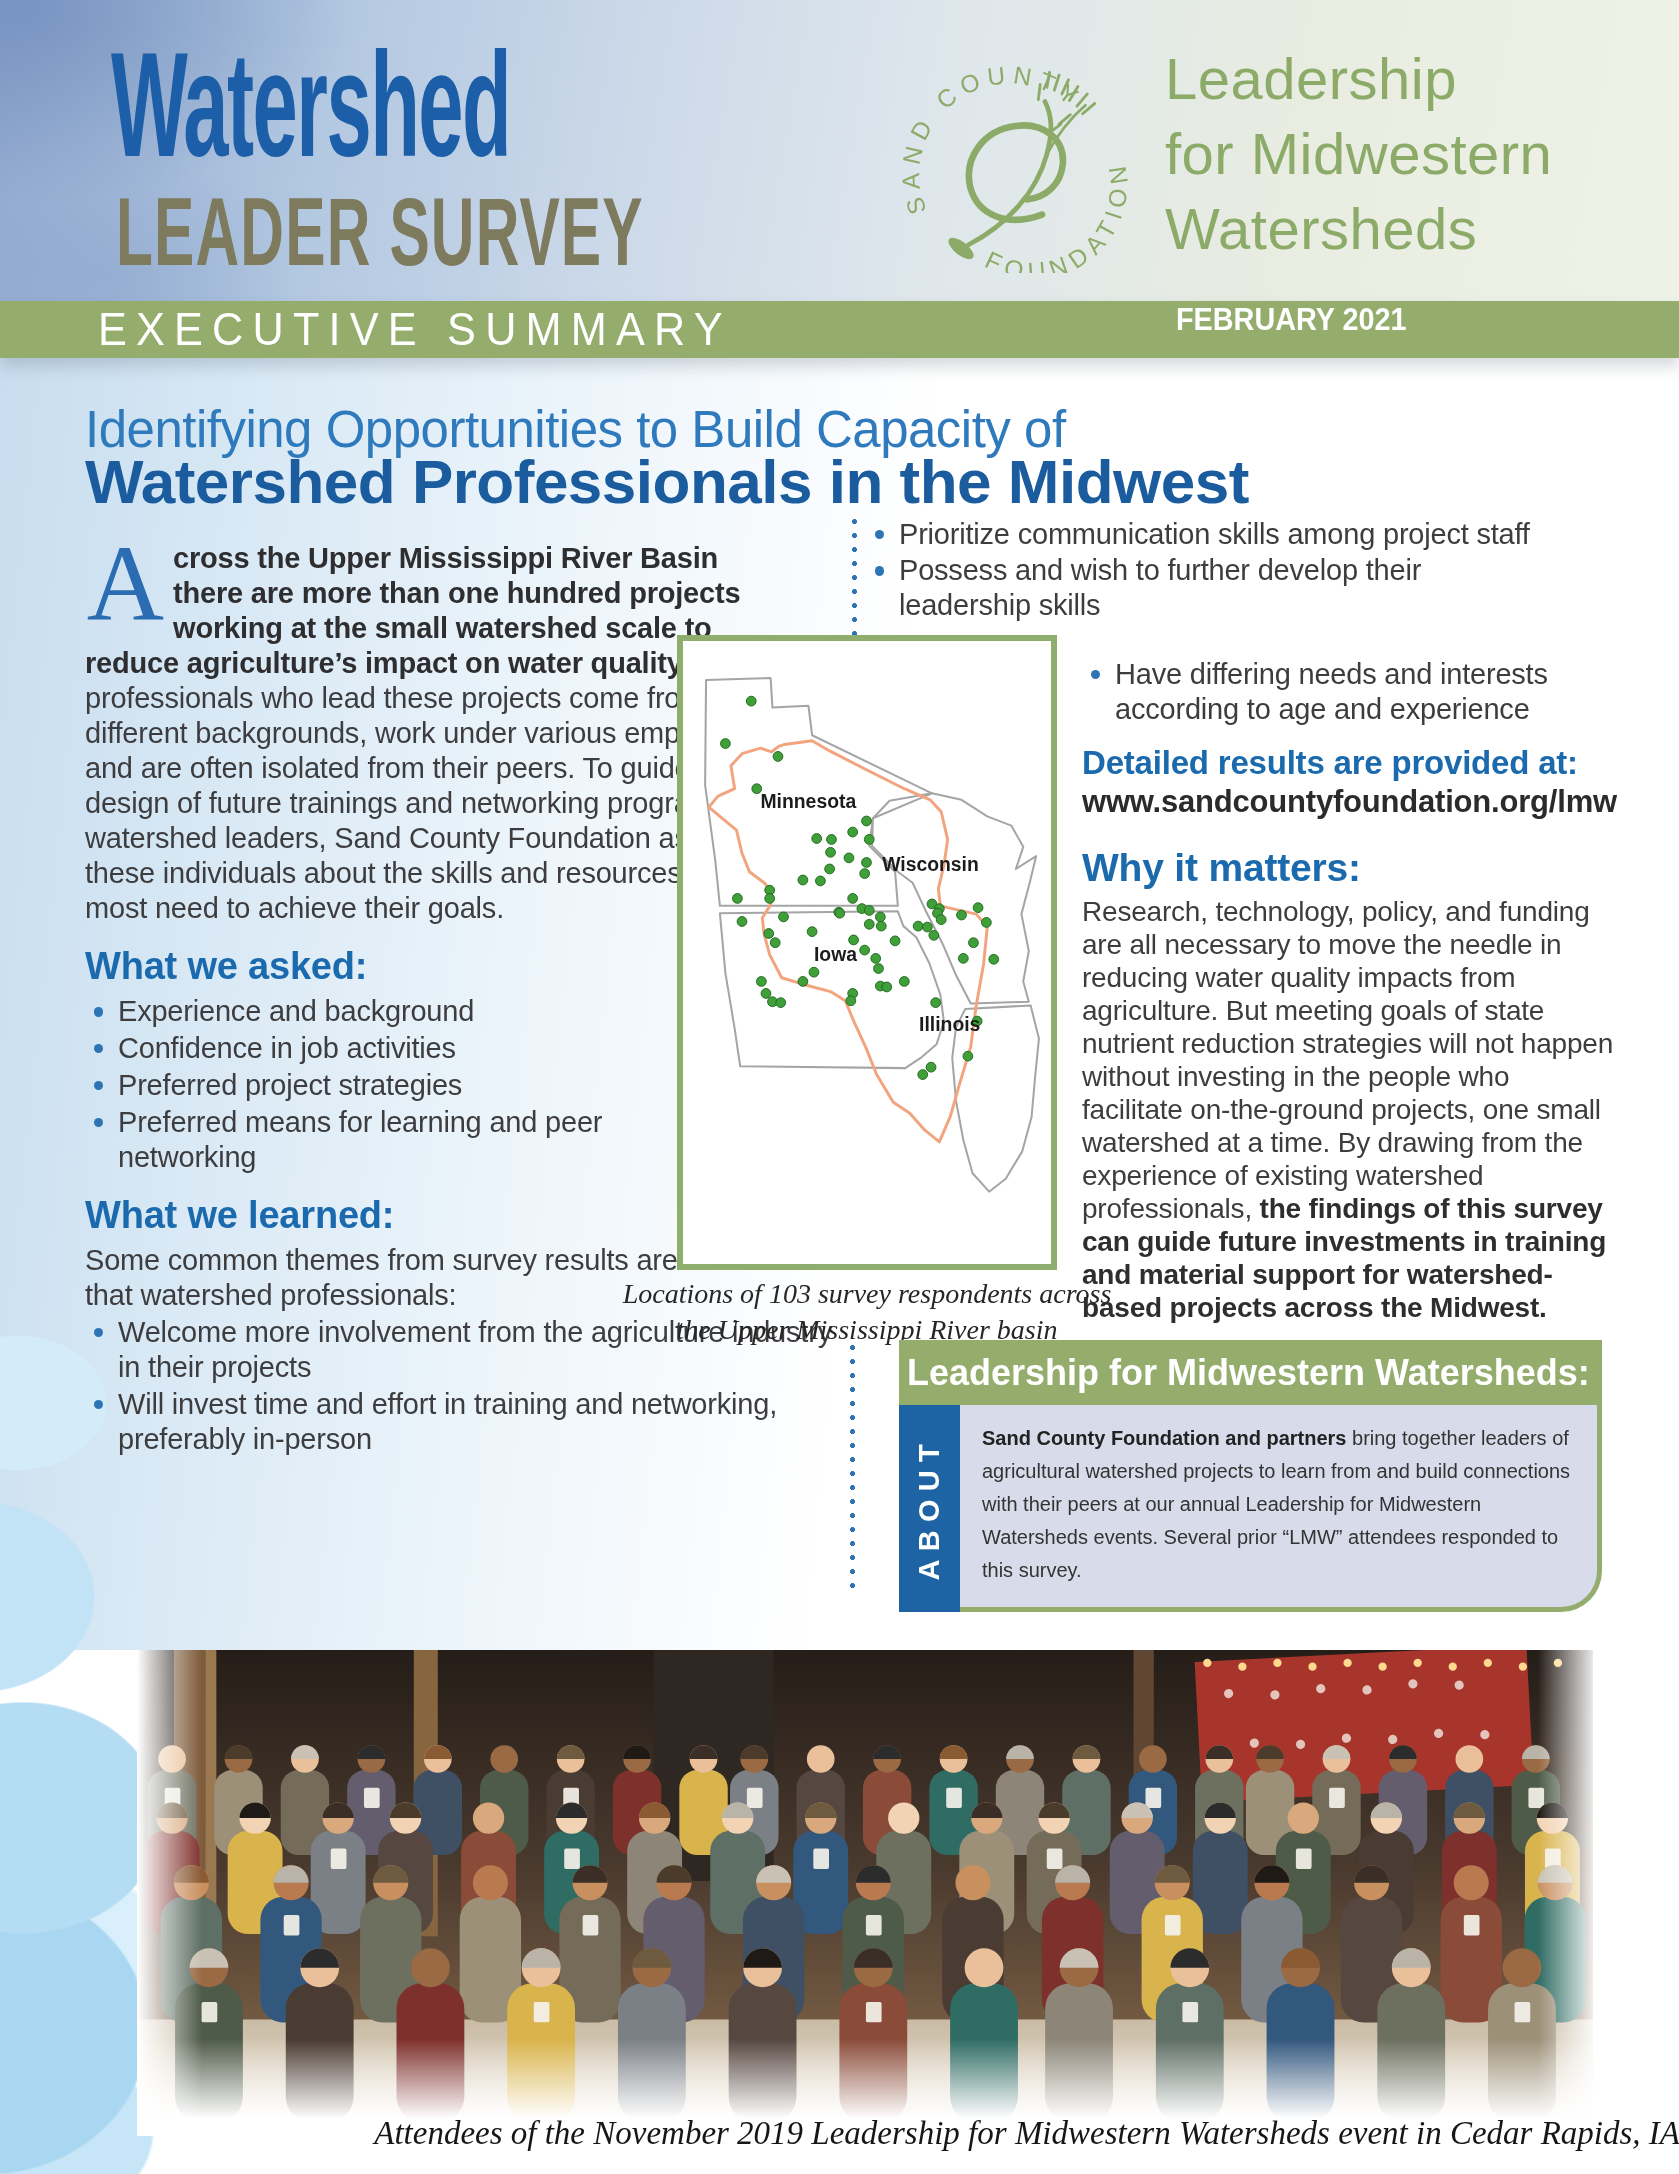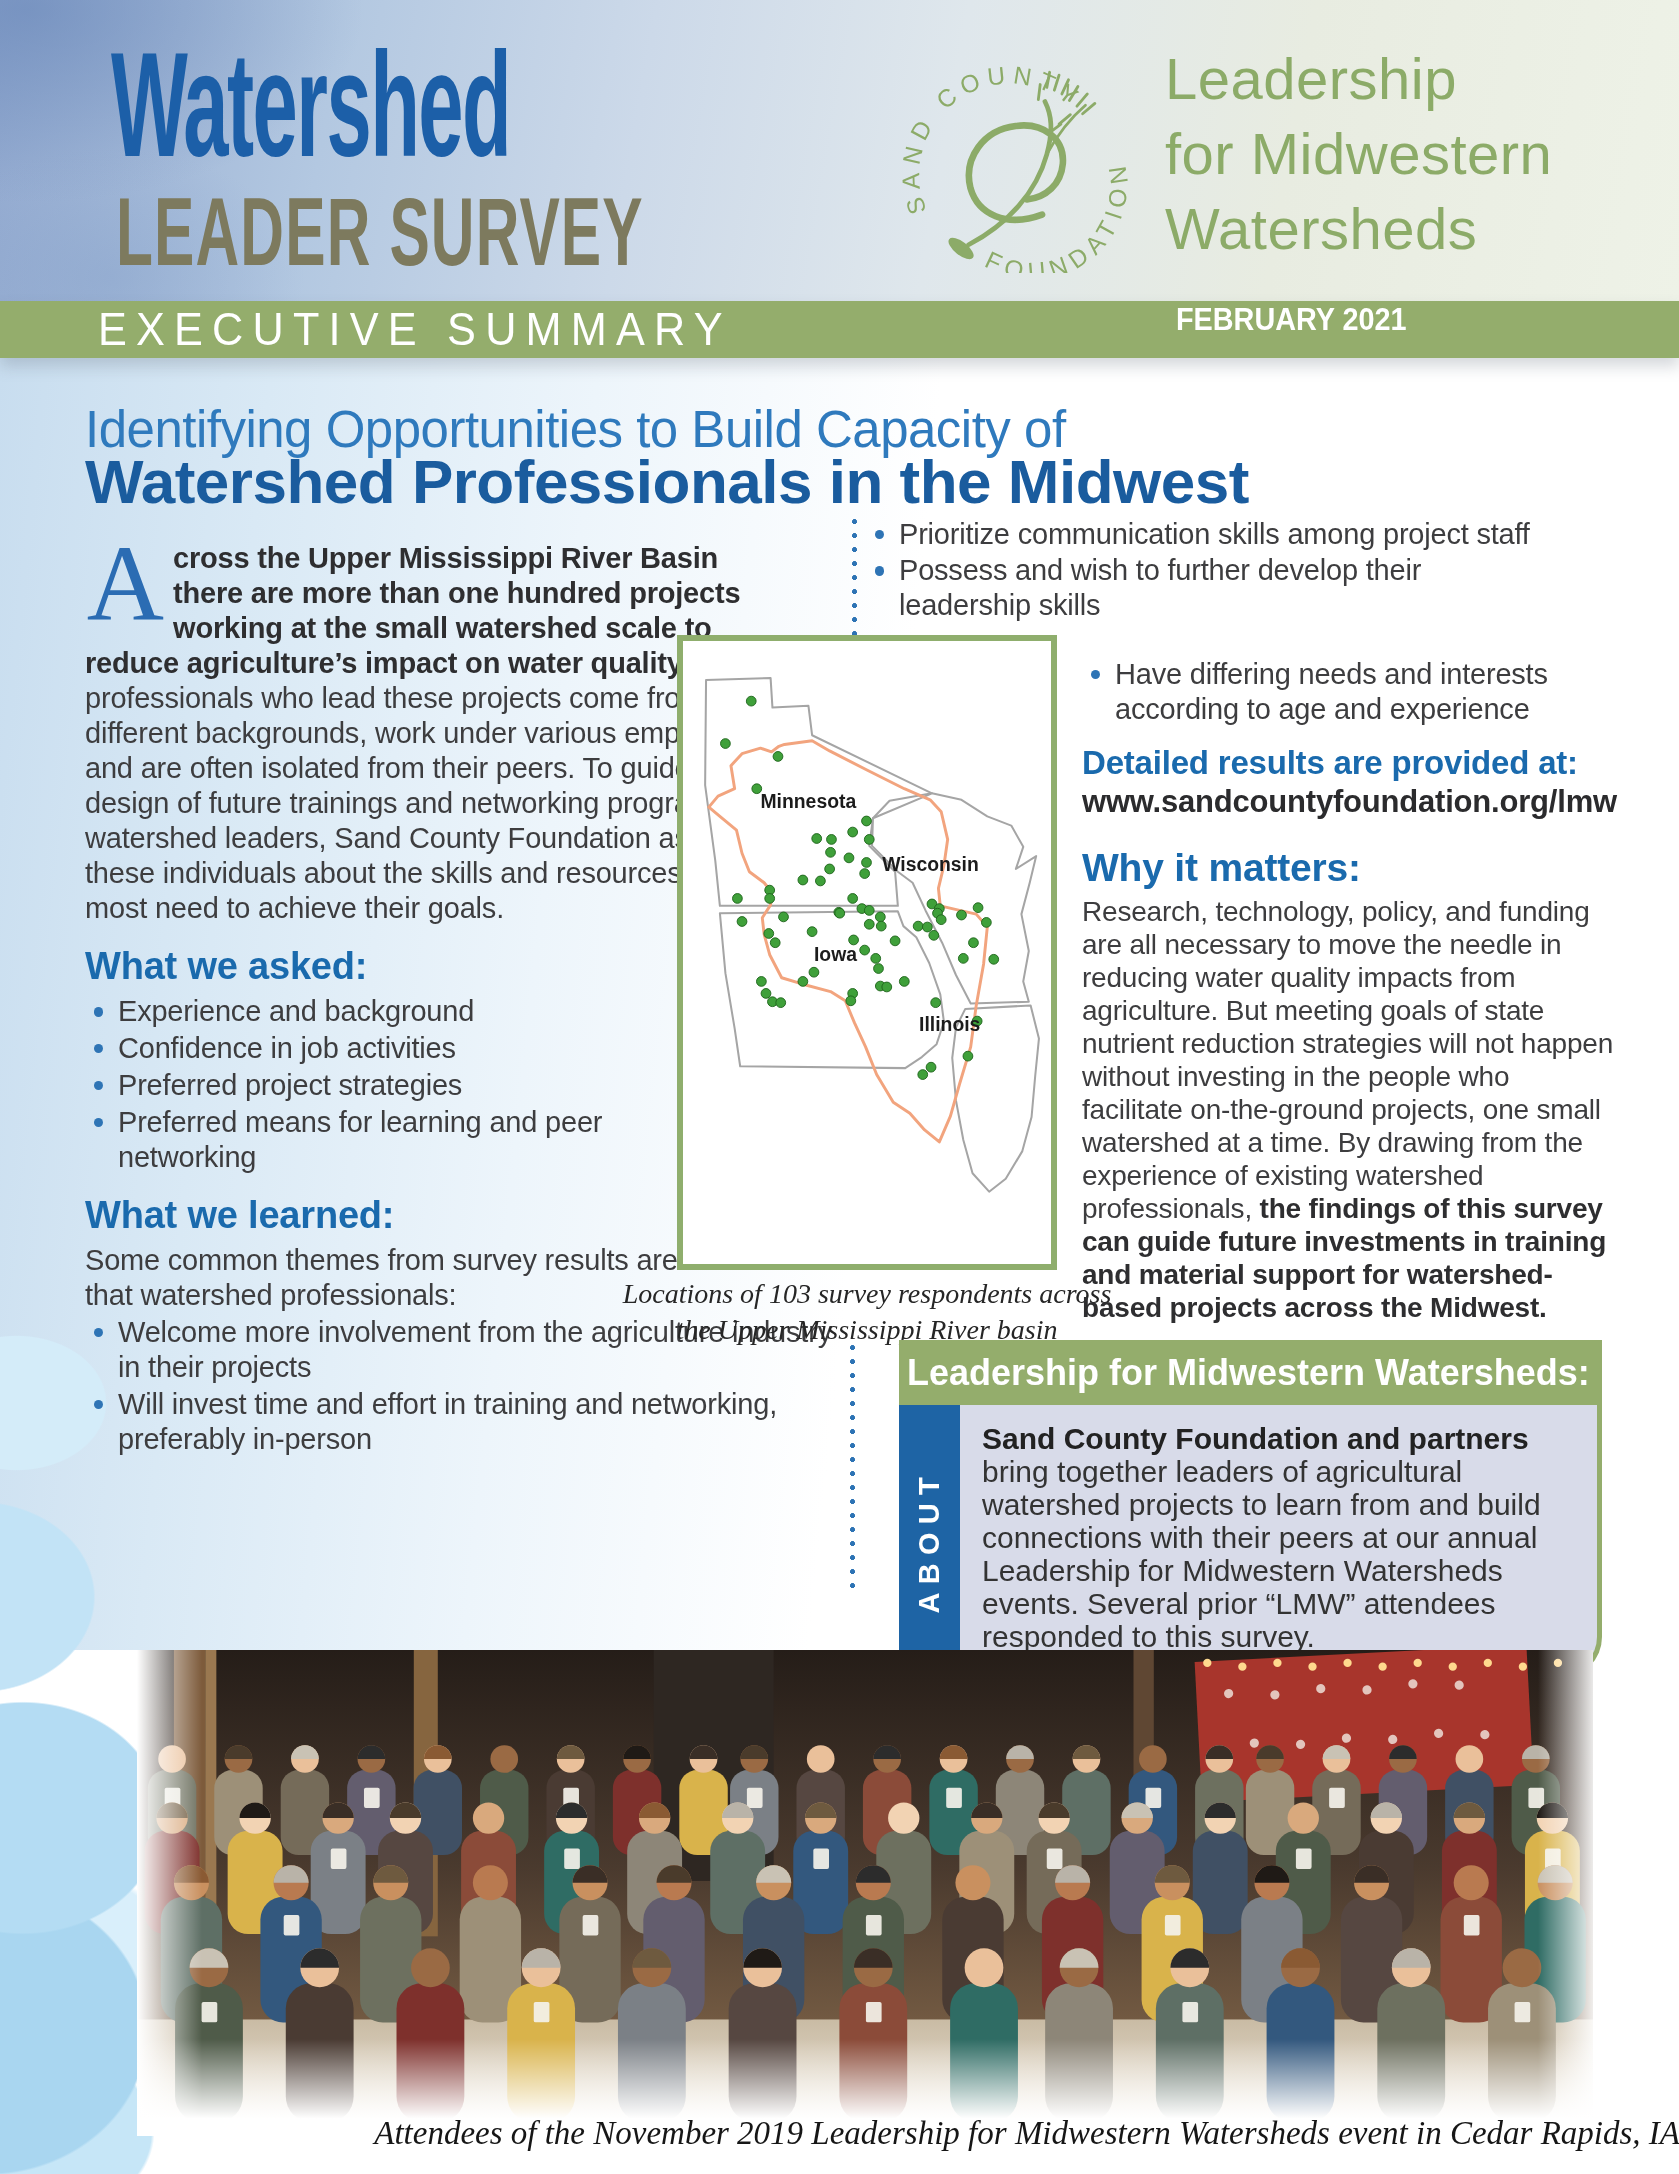--- a/index.html
+++ b/index.html
@@ -79,21 +79,21 @@
   .rightinner h3.sec{font-size:39px;margin:28px 0 7.4px}
   .why{margin:0;font-size:28px;line-height:33px;width:533px}
 
   
   .about{left:899px;top:1340px;width:703px}
   .about-h{background:#94ad6c;color:#fff;font-size:36px;font-weight:700;padding:12px 0 11px 8px}
   .about-row{display:flex;align-items:stretch}
   .about-tab{width:61px;background:#1e64a5;color:#fff;display:flex;align-items:center;justify-content:center}
   .about-tab span{writing-mode:vertical-rl;transform:rotate(180deg);font-weight:700;font-size:29px;letter-spacing:8.3px}
   .about-b{flex:1;background:#d8dbe9;border-right:5.5px solid #94ad6c;border-bottom:5.5px solid #94ad6c;
-    border-bottom-right-radius:41px;padding:16.6px 20px 20px 22px;font-size:30px;line-height:33px;color:#333}
+    border-bottom-right-radius:41px;padding:16.6px 20px 20px 22px;font-size:20px;line-height:33px;color:#333}
   .about-b b{color:#222}
 
   
   .photo{left:137px;top:1650px;width:1456px;height:484px}
   .photo svg{display:block}
   .fadeL{position:absolute;left:0;top:0;bottom:0;width:65px;background:linear-gradient(to right,#fff,rgba(255,255,255,0))}
   .fadeR{position:absolute;right:0;top:0;bottom:0;width:55px;background:linear-gradient(to left,rgba(255,255,255,.9),rgba(255,255,255,0))}
   .fadeB{position:absolute;left:0;right:0;bottom:-1.8px;height:97px;background:linear-gradient(to bottom,rgba(255,255,255,0),#fff 82%)}
   .photocap{left:0;top:2115px;width:1680px;text-align:right;
     font-family:"Liberation Serif",serif;font-style:italic;font-size:33px;color:#161616}

